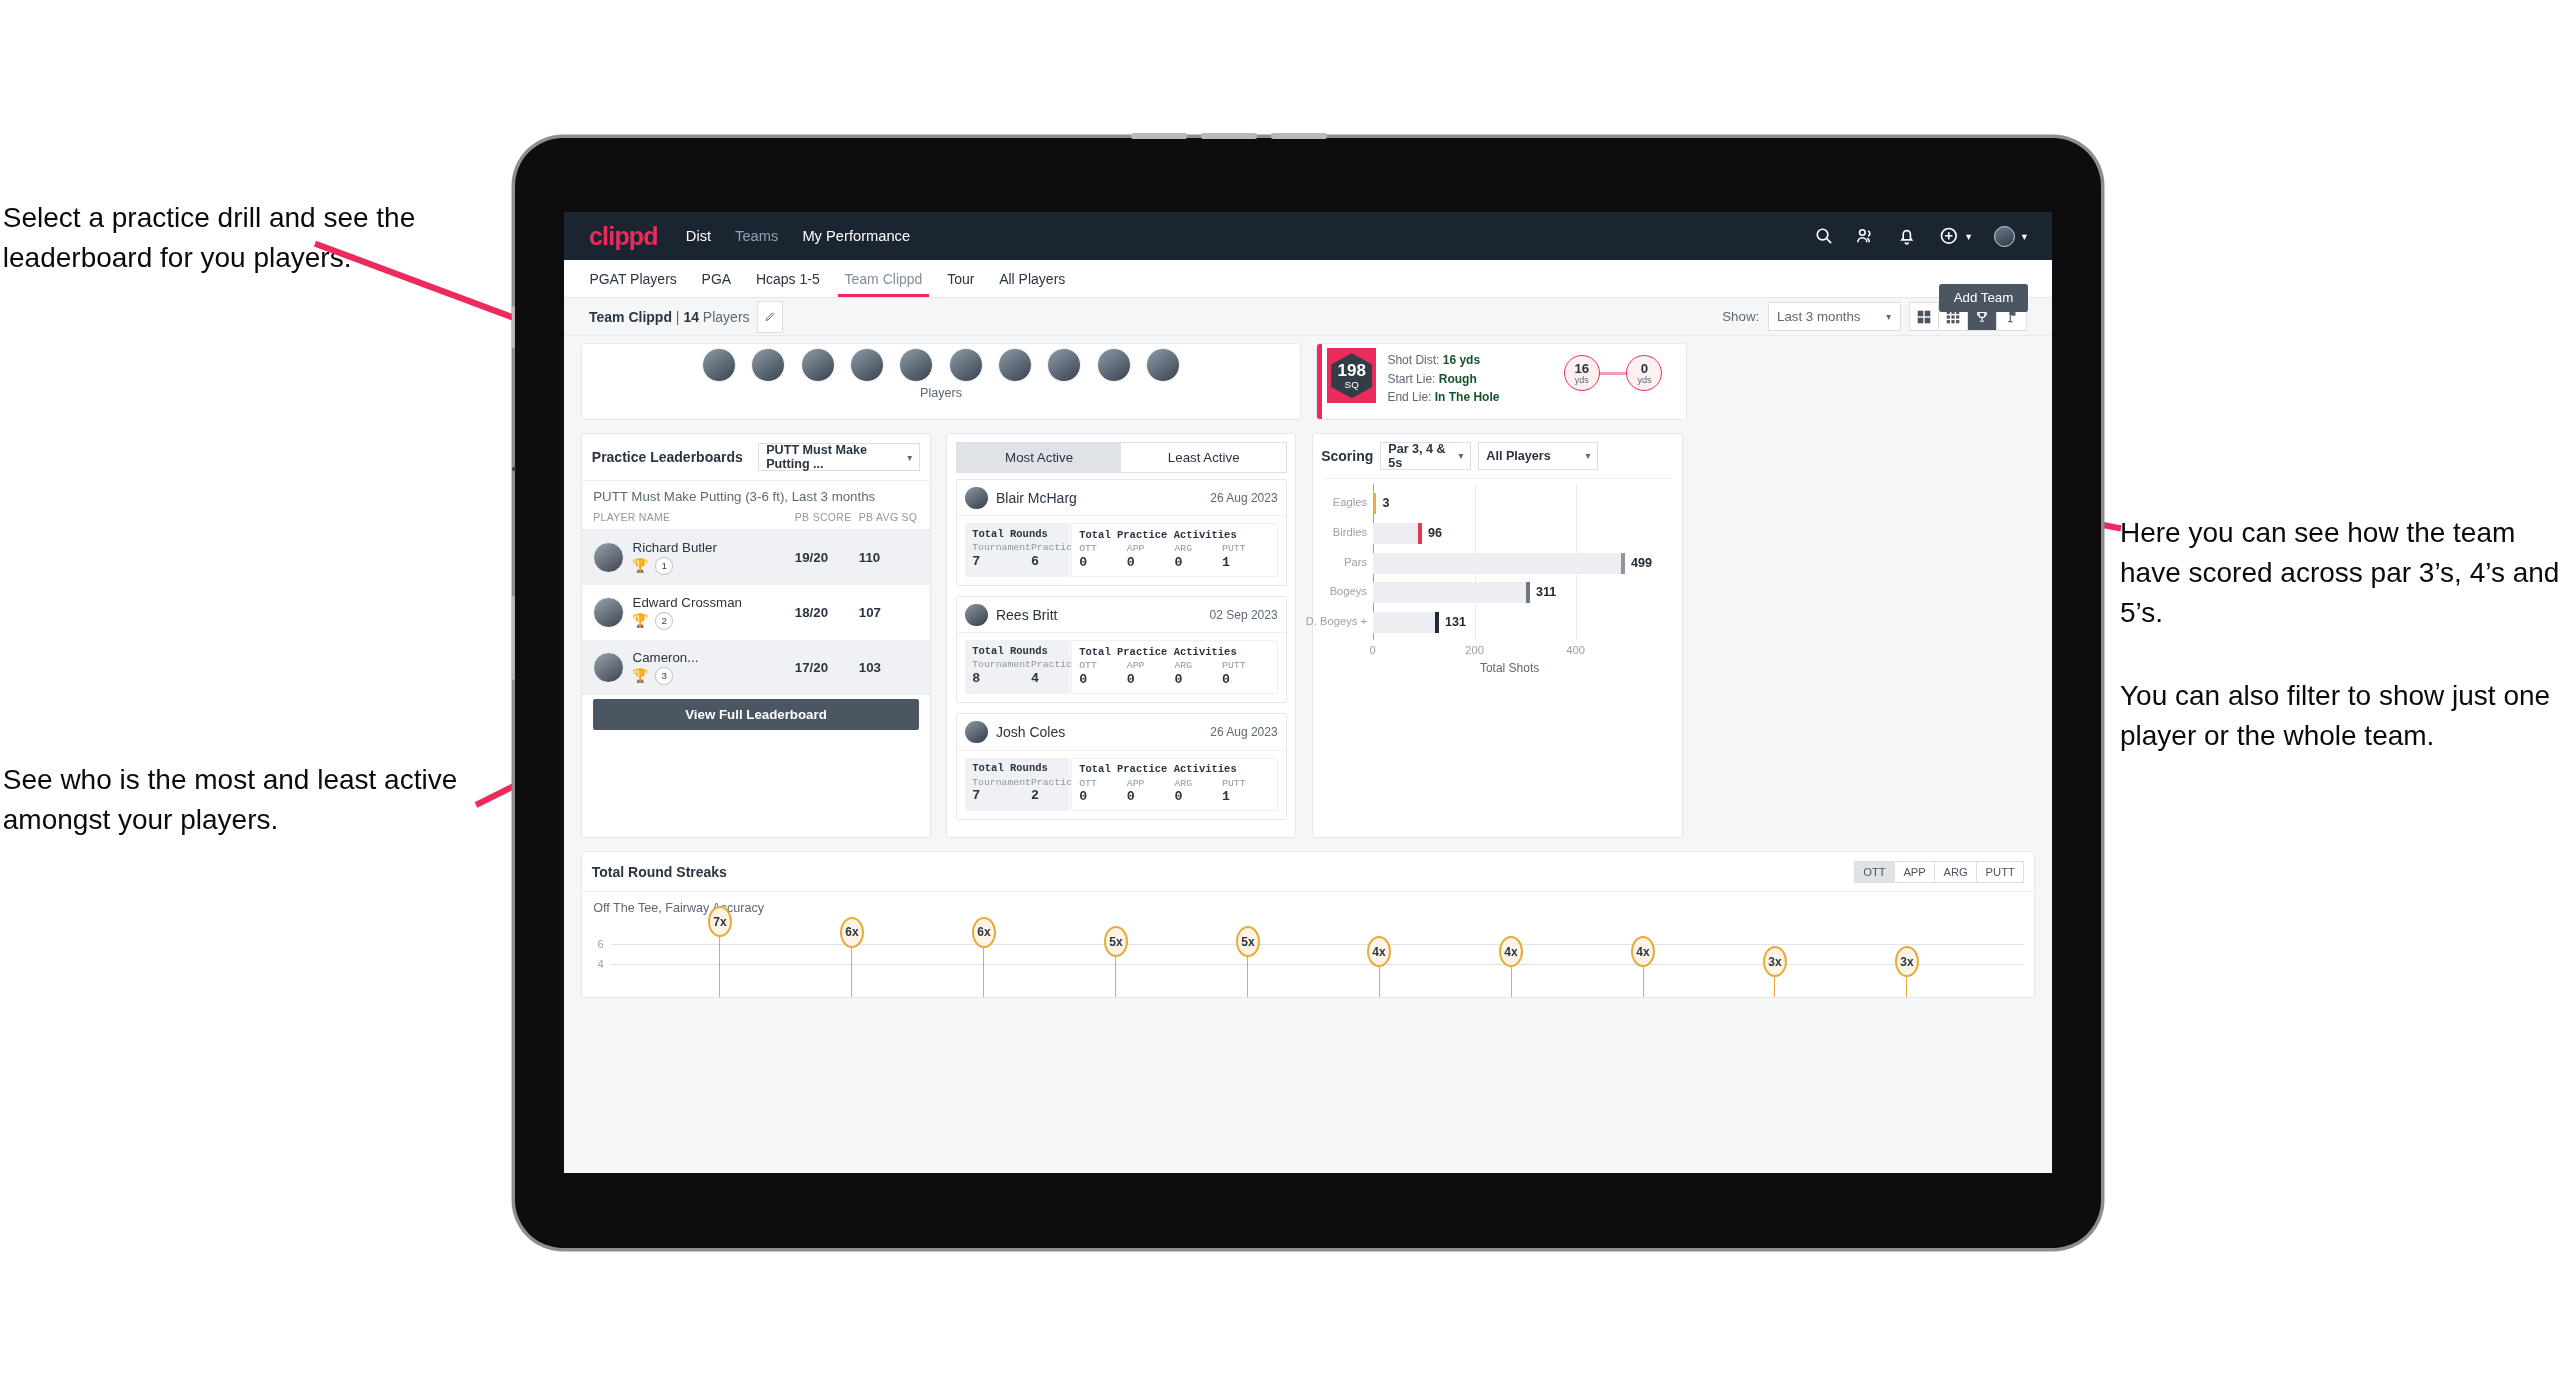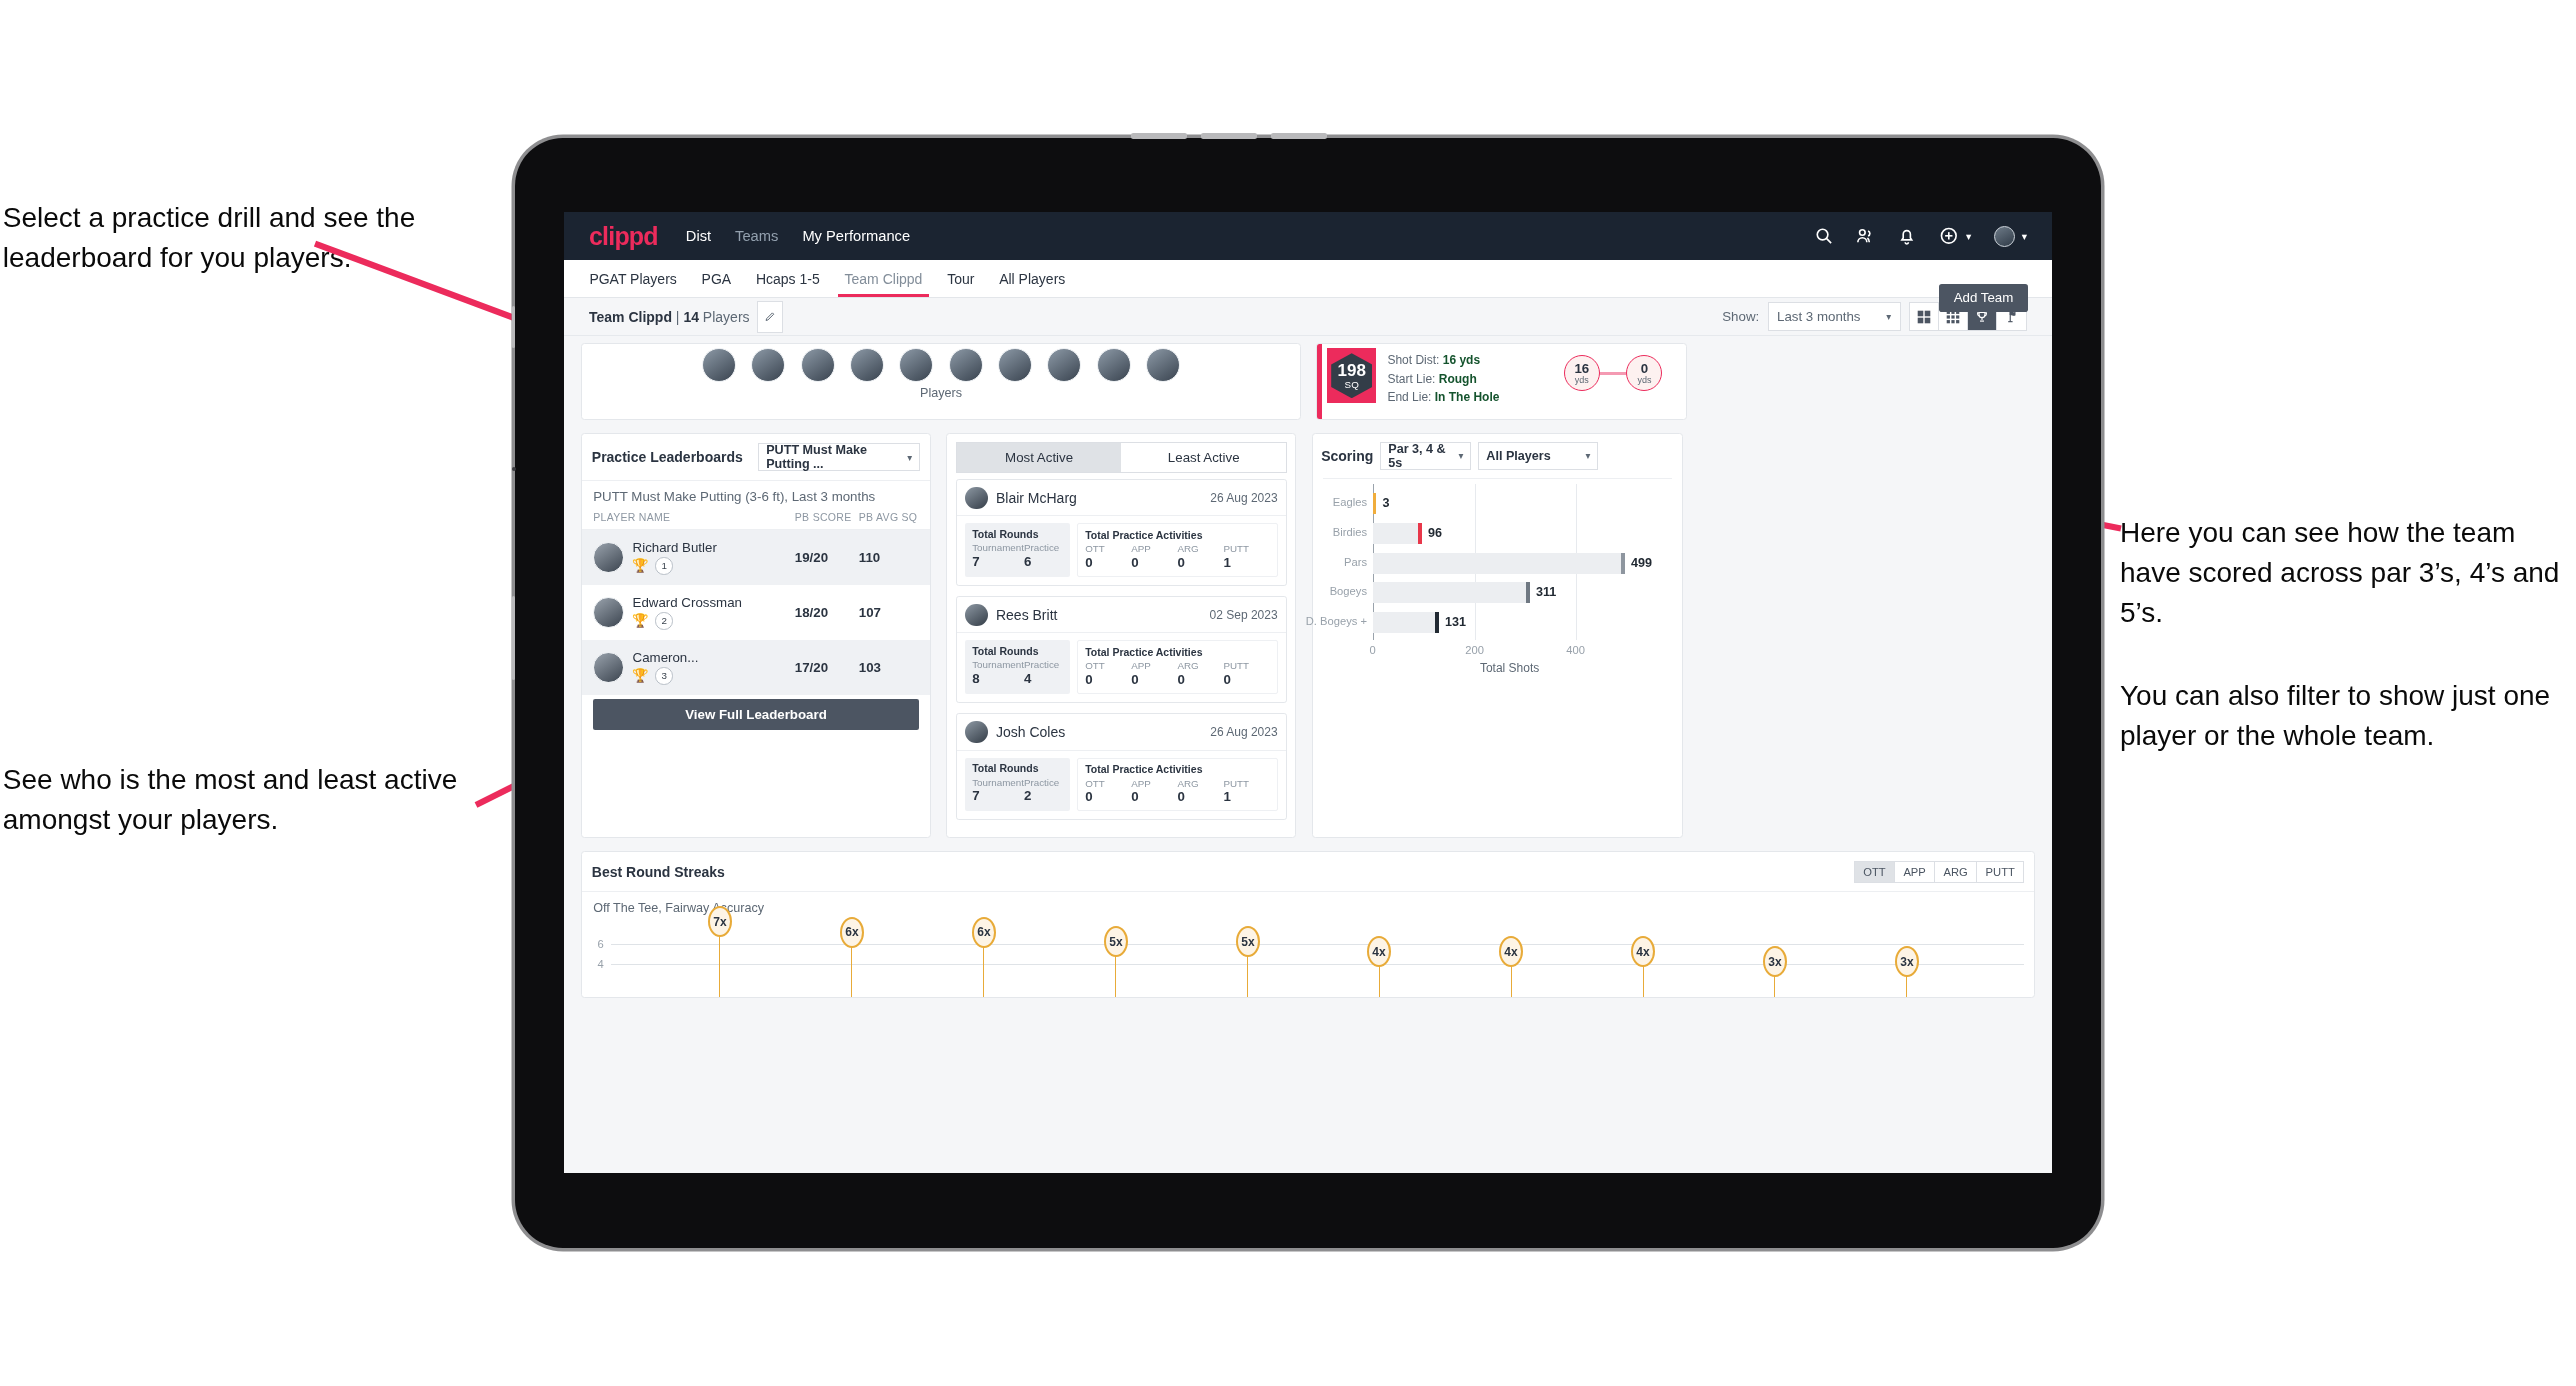--- a/index.html
+++ b/index.html
@@ -145,22 +145,22 @@
   .actabs { display:flex; margin:8.4px 8.4px 5.6px; border:0.7px solid #dcdfe4; }
   .actab { flex:1; height:29px; display:flex; align-items:center;
     justify-content:center; font-size:13.3px; color:#2b3441; background:#fff; }
   .actab.on { background:#dfe2e6; }
   .pcard { margin:0 8.4px 9.8px; border:0.7px solid #e4e7eb; border-radius:2.8px; }
   .prow { display:flex; align-items:center; padding:7px 8.4px 6.3px; }
   .pav { width:22.4px; height:22.4px; border-radius:50%;
     background:linear-gradient(145deg,#8e99a4,#333c46); }
   .pnm { font-size:14px; color:#2b3441; margin-left:8.4px; }
   .pdate { margin-left:auto; font-size:12px; color:#5d6874; }
-  .pstats { display:flex; gap:7px; padding:0 8.4px 8.4px; border-top:0.7px solid #edeff2;
-    padding-top:7px; }
+  .pstats { display:flex; gap:1px; padding:0 8.4px 8.4px; border-top:0.7px solid #edeff2;
+    padding-top:7px;font-family:Liberation Mono, monospace; }
   .pbox { background:#eff1f4; border-radius:2.1px; padding:4.9px 7px 5.6px; width:105px; }
   .pbox.lite { background:#fff; border:0.7px solid #eef0f3; flex:1; }
   .pbt { font-size:10.5px; font-weight:700; color:#2b3441; }
   .pcols { display:flex; margin-top:2.1px; }
   .pcol { flex:1; }
   .pck { font-size:9.8px; color:#8d97a2; }
   .pcv { font-size:13.3px; font-weight:700; color:#2b3441; margin-top:0.7px; }
 
   
   .scCard { width:371px; }
@@ -628,21 +628,21 @@
                 <div class="sbcap" style="right: 0px; background: rgb(34, 42, 51);"></div>
                 <div class="sbcat">D. Bogeys +</div>
                 <div class="sbval" style="left: calc(100% + 6.3px);">131</div>
               </div>
             </div>
         </div>
       </div>
 
       <div class="card stCard">
         <div class="sthdr">
-          <div class="t">Best Round Streaks</div>
+          <div class="t">Total Round Streaks</div>
           <div class="sttog">
             <div class="sttb on">OTT</div>
             <div class="sttb">APP</div>
             <div class="sttb">ARG</div>
             <div class="sttb">PUTT</div>
           </div>
         </div>
         <div class="stsub">
           <span>Off The Tee,</span><span> Fairway Accuracy</span>
         </div>

